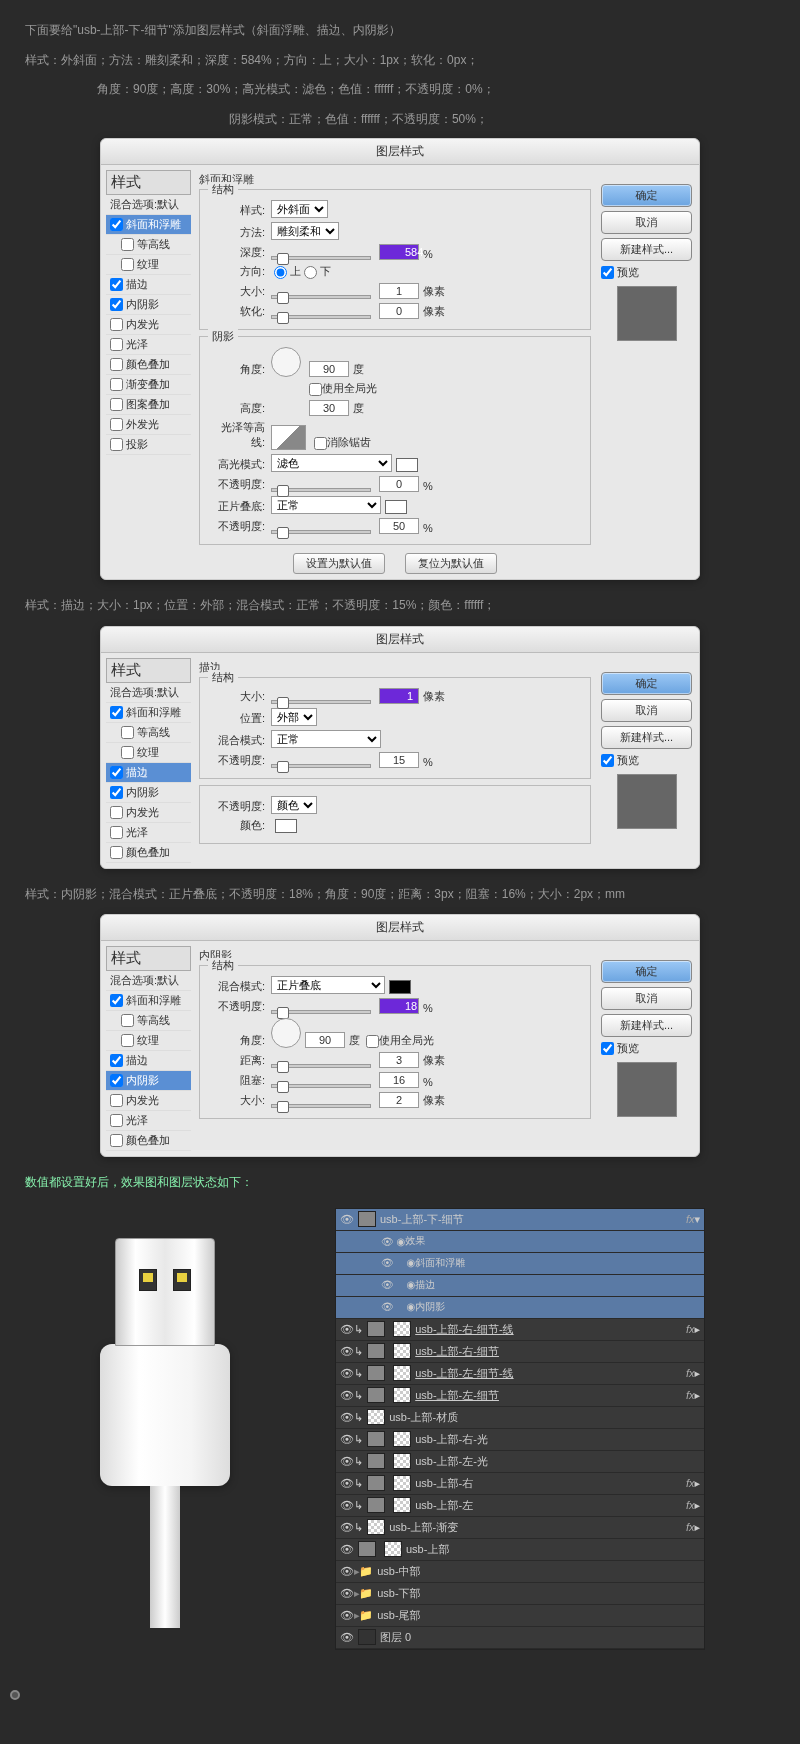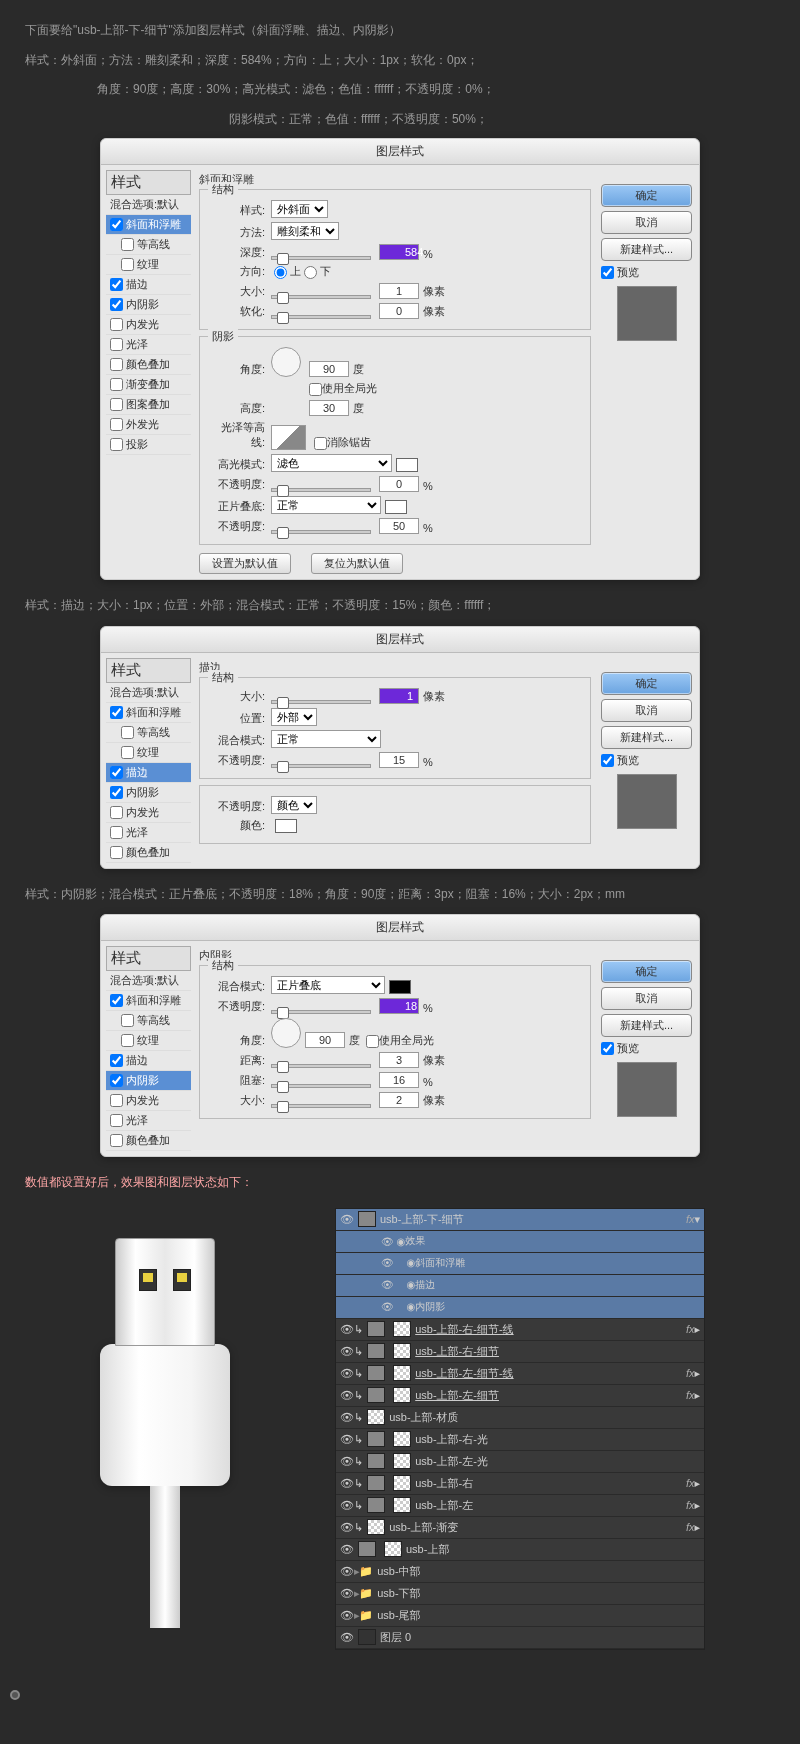--- a/index.html
+++ b/index.html
@@ -24,21 +24,21 @@
     .row .slider { flex: 0 0 100px; height: 4px; background: #ccc; border: 1px solid #999; margin-right: 8px; position: relative; }
     .row .slider::after { content: ''; position: absolute; width: 10px; height: 10px; background: #fff; border: 1px solid #666; border-radius: 2px; top: -4px; left: 5px; }
     .row .numbox { width: 40px; border: 1px solid #999; padding: 1px 3px; font-size: 11px; text-align: center; background: #fff; }
     .row .numbox.hl { background: #6d28d9; color: #fff; padding-left: 25px; }
     .row .unit { margin-left: 4px; }
     .radio { margin: 0 3px; }
     .angle-dial { width: 30px; height: 30px; border: 1px solid #999; border-radius: 50%; background: #f5f5f5; position: relative; }
     .swatch { width: 22px; height: 14px; border: 1px solid #666; background: #fff; margin-left: 4px; }
     .swatch.black { background: #000; }
     .gloss { width: 35px; height: 25px; border: 1px solid #999; background: linear-gradient(135deg,#fff 50%,#888 50%); }
-    .btn-row { display: flex; gap: 20px; margin-top: 8px; }
+    .btn-row { display: flex; gap: 20px; justify-content: center; margin-top: 8px; }
     .ps-btn { border: 1px solid #999; background: linear-gradient(#fff,#ddd); padding: 2px 12px; font-size: 11px; border-radius: 3px; color: #333; }
     .right-col { width: 95px; padding: 2px; margin-top: 12px; }
     .action-btn { display: block; width: 100%; margin-bottom: 4px; padding: 3px; font-size: 11px; border-radius: 4px; border: 1px solid #888; text-align: center; color: #333; }
     .action-btn.primary { background: linear-gradient(#9cc8f5,#6ba4e0); box-shadow: inset 0 0 0 1px rgba(255,255,255,0.5); }
     .action-btn.normal { background: linear-gradient(#fff,#e0e0e0); }
     .preview-check { display: flex; align-items: center; font-size: 11px; color: #333; margin: 4px 0; }
     .preview-check input { margin-right: 3px; }
     .preview-box { width: 60px; height: 55px; border: 1px solid #888; background: #666; margin: 6px auto; }
     .result-row { display: flex; gap: 30px; align-items: flex-start; margin-top: 15px; }
     .usb-render { width: 280px; height: 420px; display: flex; flex-direction: column; align-items: center; padding-top: 30px; }
@@ -396,21 +396,21 @@
         <button class="action-btn normal">新建样式...</button>
         <div class="preview-check">
             <input type="checkbox" checked="" style="">
             <span>预览</span>
           </div>
         <div class="preview-box"></div>
       </div>
     </div>
   </div>
 
-  <div class="desc2" style="color:#fca5a5">数值都设置好后，效果图和图层状态如下：</div>
+  <div class="desc2" style="color:#86efac">数值都设置好后，效果图和图层状态如下：</div>
 
   <div class="result-row">
     <div class="usb-render">
       <div class="usb-metal">
         <div class="usb-holes">
             <div class="hole"></div>
             <div class="hole"></div>
           </div>
       </div>
       <div class="usb-body"></div>

